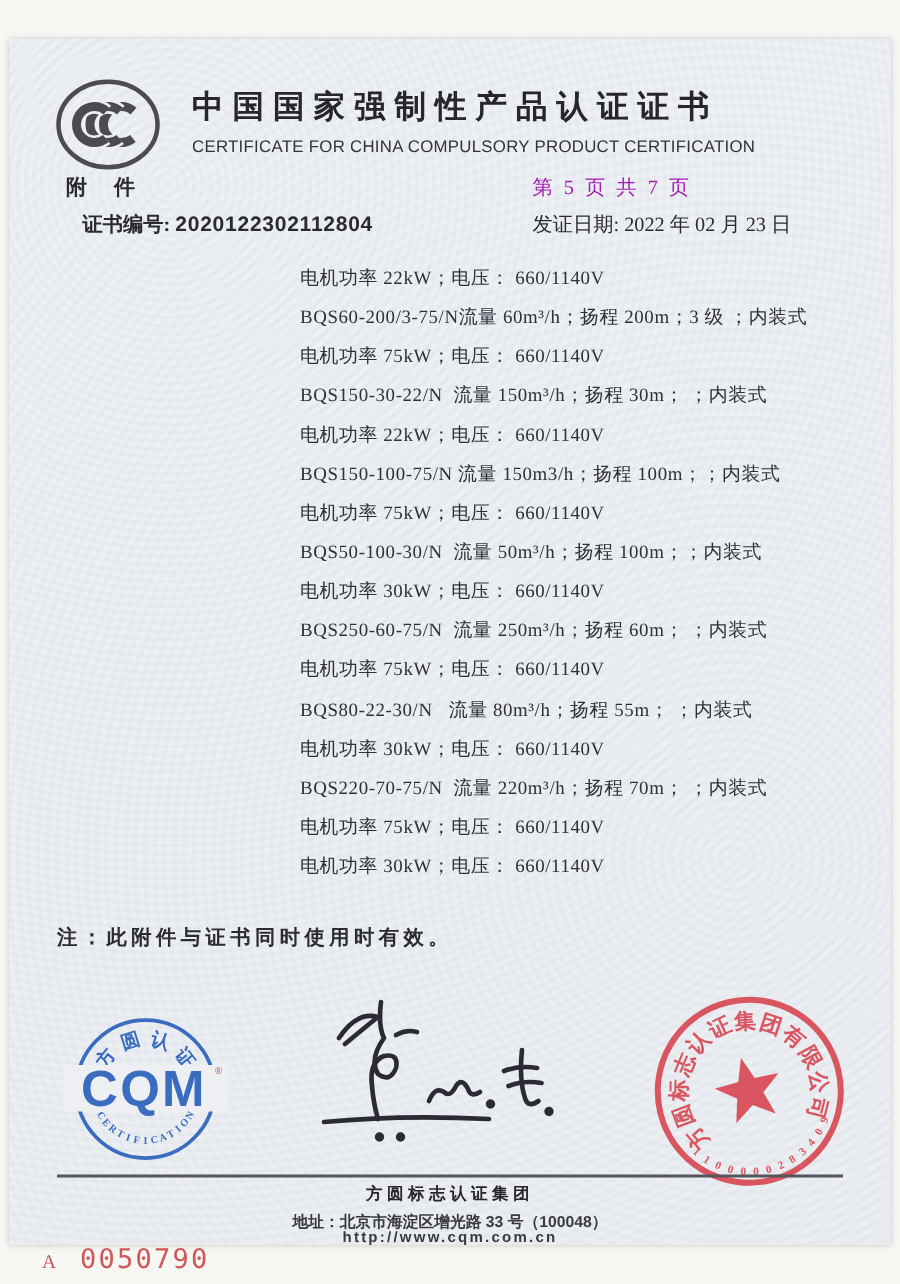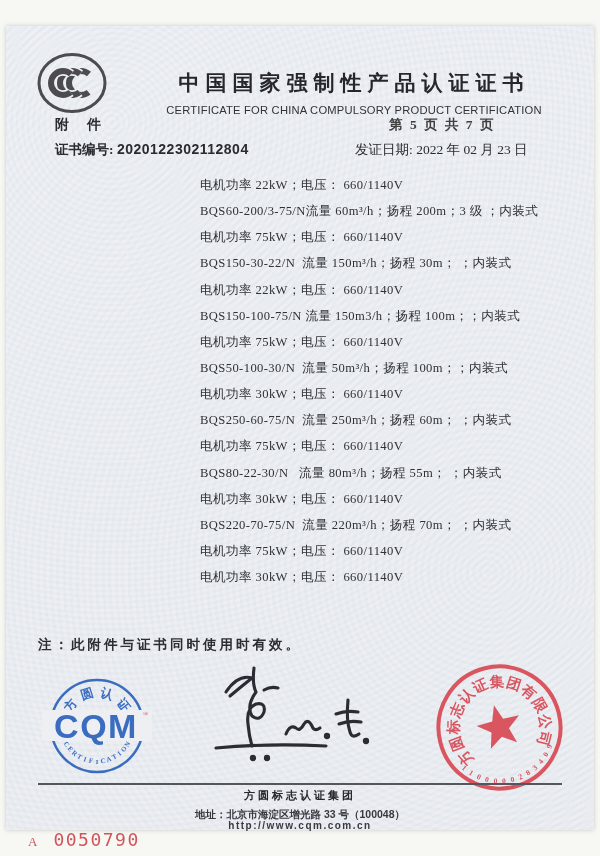--- a/index.html
+++ b/index.html
@@ -11,31 +11,31 @@
   }
   .paper{
     position:absolute;left:6px;top:26px;width:588px;height:804px;
     background:
       repeating-radial-gradient(circle at 18% 12%, rgba(150,175,205,0.055) 0 2.5px, rgba(255,255,255,0) 2.5px 5.5px),
       repeating-radial-gradient(circle at 82% 68%, rgba(150,175,205,0.05) 0 3px, rgba(255,255,255,0) 3px 6.5px),
       linear-gradient(180deg,#eef0f3,#eceef1);
     box-shadow:0 0 4px rgba(110,110,115,0.35);
   }
   .ccc-logo{position:absolute;left:34px;top:50px;}
-  .title-block{position:absolute;left:128px;top:57px;width:452px;text-align:center;margin-top:12px;}
+  .title-block{position:absolute;left:128px;top:57px;width:452px;}
   .title-cn{font-size:21px;font-weight:bold;letter-spacing:6px;color:#26262c;white-space:nowrap;}
   .title-en{font-size:11.2px;font-family:"Liberation Sans",sans-serif;color:#323239;margin-top:7px;letter-spacing:0.2px;white-space:nowrap;}
-  .attach{position:absolute;left:55px;top:116px;font-weight:bold;font-size:14px;letter-spacing:2px;color:#2a2b31;}
-  .pageinfo{position:absolute;left:355px;top:116px;font-weight:bold;font-size:13.5px;letter-spacing:2px;color:#404040;margin-left:34px;}
+  .attach{position:absolute;left:44px;top:116px;font-weight:bold;font-size:14px;letter-spacing:2px;color:#2a2b31;}
+  .pageinfo{position:absolute;left:355px;top:116px;font-weight:normal;font-size:13.5px;letter-spacing:2px;color:#a21caf;}
   .certno{position:absolute;left:55px;top:141px;font-size:13.5px;font-weight:bold;color:#2a2b31;}
   .issuedate{position:absolute;left:355px;top:141px;font-size:13.5px;font-weight:normal;color:#2a2b31;}
   .num-sans{font-family:"Liberation Sans",sans-serif;font-size:14px;font-weight:bold;letter-spacing:0.5px;}
   .spec-lines{position:absolute;left:200px;top:172px;}
   .spec-line{height:26.15px;line-height:26.15px;font-size:12.6px;color:#2f3038;white-space:pre;letter-spacing:0.4px;}
-  .note{position:absolute;left:38px;top:636px;font-size:13.5px;font-weight:600;letter-spacing:3px;color:#2c2d34;}
+  .note{position:absolute;left:38px;top:616px;font-size:13.5px;font-weight:600;letter-spacing:3px;color:#2c2d34;}
   .cqm{position:absolute;left:42px;top:671px;}
   .sig{position:absolute;left:208px;top:662px;}
   .stamp{position:absolute;left:427px;top:655px;opacity:0.9;}
   .sepline{position:absolute;left:38px;top:783px;width:524px;height:2px;background:#55555c;}
   .footer-org{position:absolute;left:0;top:788px;width:100%;text-align:center;font-size:11px;font-weight:bold;letter-spacing:3px;color:#26262c;}
   .footer-addr{position:absolute;left:0;top:808px;width:100%;text-align:center;font-size:10.5px;font-weight:bold;color:#393a41;font-family:"Liberation Sans",sans-serif;}
   .footer-url{position:absolute;left:0;top:820px;width:100%;text-align:center;font-size:10px;font-weight:bold;letter-spacing:1.5px;color:#393a41;font-family:"Liberation Sans",sans-serif;}
   .serial{position:absolute;left:28px;top:829px;color:var(--serial-color,#d0565a);white-space:nowrap;}
   .serial .prefix{font-size:13px;margin-right:16px;font-family:"Liberation Serif",serif;}
   .serial .num{font-size:18px;letter-spacing:1.5px;font-family:"DejaVu Sans Mono",monospace;}

